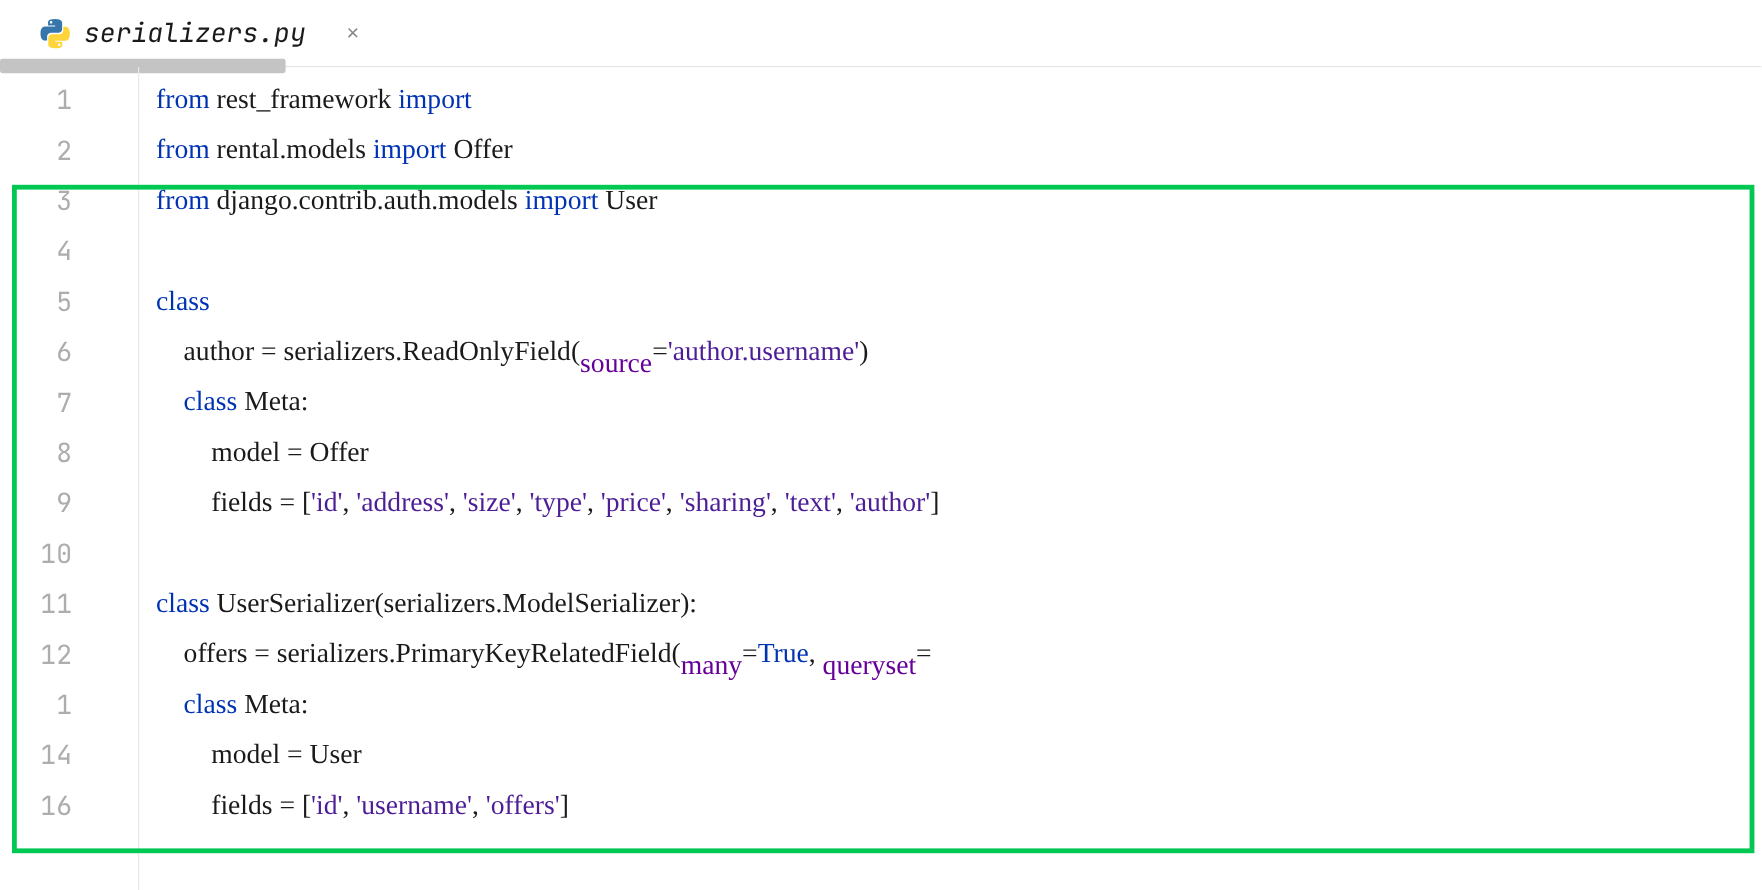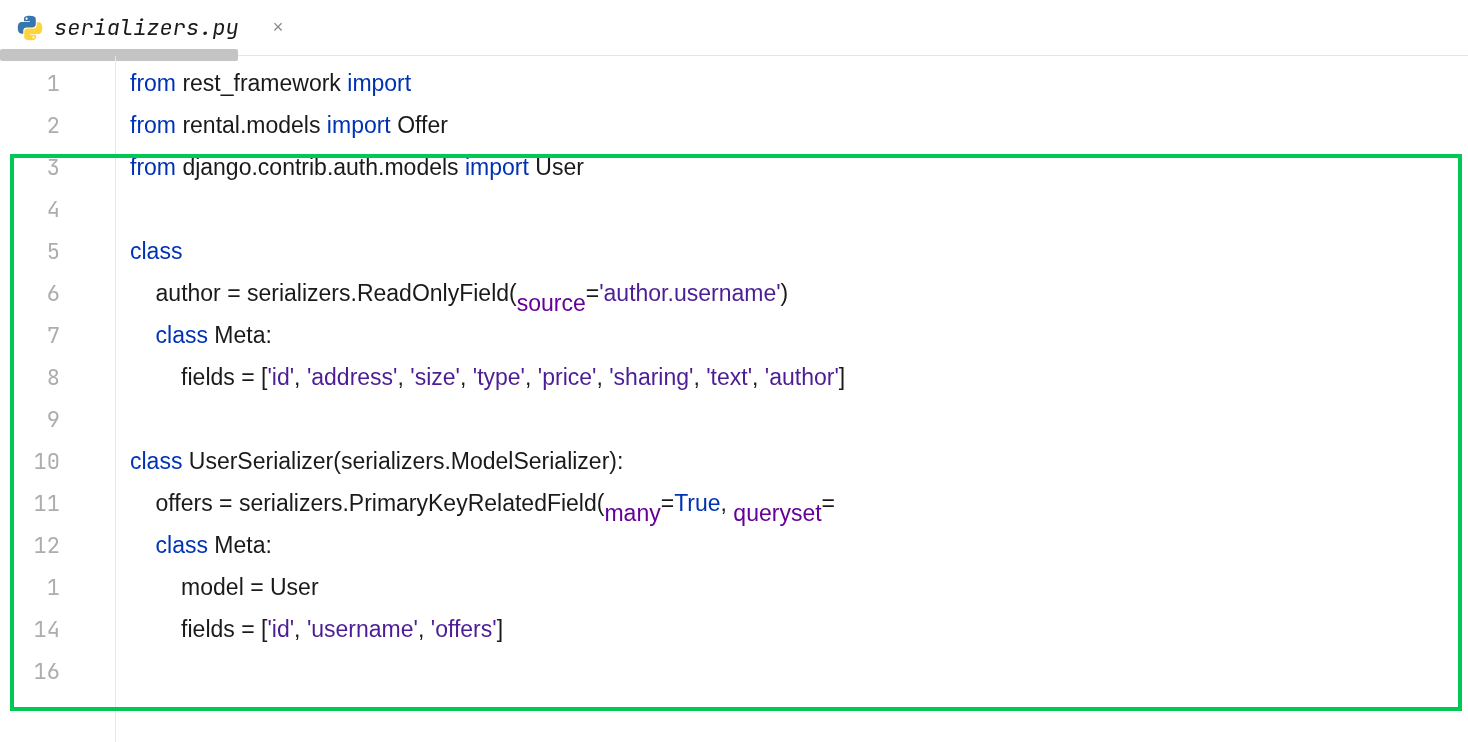--- a/index.html
+++ b/index.html
@@ -17,21 +17,21 @@
     .tab-bar {
       display: flex;
       align-items: center;
       height: 56px;
       border-bottom: 1px solid #e5e5e5;
       position: relative;
     }
     .tab {
       display: flex;
       align-items: center;
-      padding: 0 16px;
+      padding: 0 32px;
       height: 100%;
       gap: 10px;
     }
     .tab-label {
       font-size: 22px;
       font-style: italic;
       color: #1a1a1a;
       font-family: "JetBrains Mono", Consolas, Monaco, monospace;
     }
     .close-icon {
@@ -72,21 +72,21 @@
       align-items: center;
       justify-content: flex-end;
       padding-right: 55px;
       font-family: "JetBrains Mono", Consolas, Monaco, monospace;
       font-size: 22px;
       color: #adadad;
     }
     .code-area {
       flex: 1;
       padding-top: 6px;
-      font-family: Liberation Sans, sans-serif;
+      font-family: Liberation Serif, serif;
       font-size: 23px;
       position: relative;
     }
     .code-line {
       height: 42px;
       display: flex;
       align-items: center;
       white-space: pre;
       padding-left: 14px;
       color: #1a1a1a;
@@ -142,20 +142,21 @@
   </div>
 
   <div class="code-area">
     <div class="code-line"><span class="kw">from</span><span> rest_framework </span><span class="kw">import</span></div>
     <div class="code-line"><span class="kw">from</span><span> rental.models </span><span class="kw">import</span><span> Offer</span></div>
     <div class="code-line"><span class="kw">from</span><span> django.contrib.auth.models </span><span class="kw">import</span><span> User</span></div>
     <div class="code-line"></div>
     <div class="code-line"><span class="kw">class</span></div>
     <div class="code-line"><span>    author = serializers.ReadOnlyField(</span><span class="param">source</span><span>=</span><span class="str">'author.username'</span><span>)</span></div>
     <div class="code-line"><span>    </span><span class="kw">class</span><span> Meta:</span></div>
+    <div class="code-line"><span>        model = Offer</span></div>
     <div class="code-line"><span>        fields = [</span><span class="str">'id'</span><span>, </span><span class="str">'address'</span><span>, </span><span class="str">'size'</span><span>, </span><span class="str">'type'</span><span>, </span><span class="str">'price'</span><span>, </span><span class="str">'sharing'</span><span>, </span><span class="str">'text'</span><span>, </span><span class="str">'author'</span><span>]</span></div>
     <div class="code-line"></div>
     <div class="code-line"><span class="kw">class</span><span> UserSerializer(serializers.ModelSerializer):</span></div>
     <div class="code-line"><span>    offers = serializers.PrimaryKeyRelatedField(</span><span class="param">many</span><span>=</span><span class="kw">True</span><span>, </span><span class="param">queryset</span><span>=</span></div>
     <div class="code-line"><span>    </span><span class="kw">class</span><span> Meta:</span></div>
     <div class="code-line"><span>        model = User</span></div>
     <div class="code-line"><span>        fields = [</span><span class="str">'id'</span><span>, </span><span class="str">'username'</span><span>, </span><span class="str">'offers'</span><span>]</span></div>
     <div class="code-line"></div>
   </div>
 </div>

